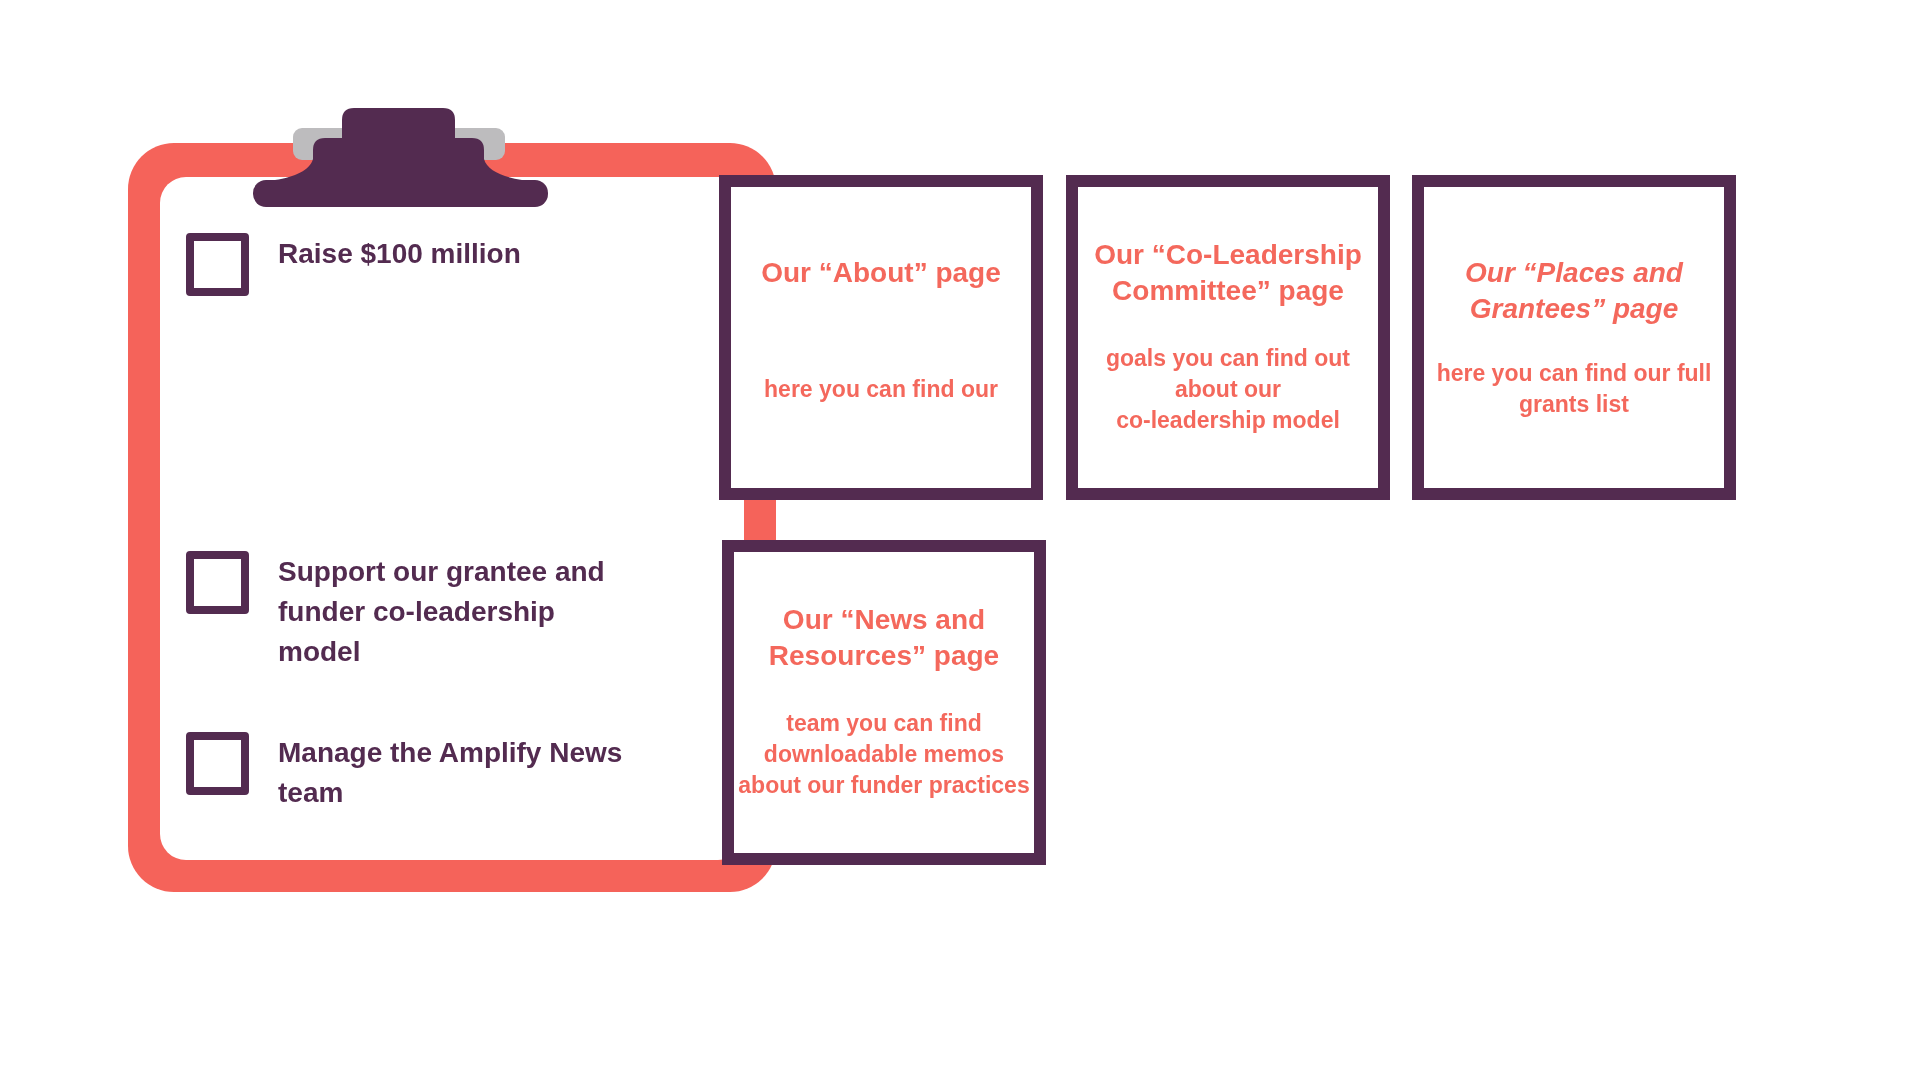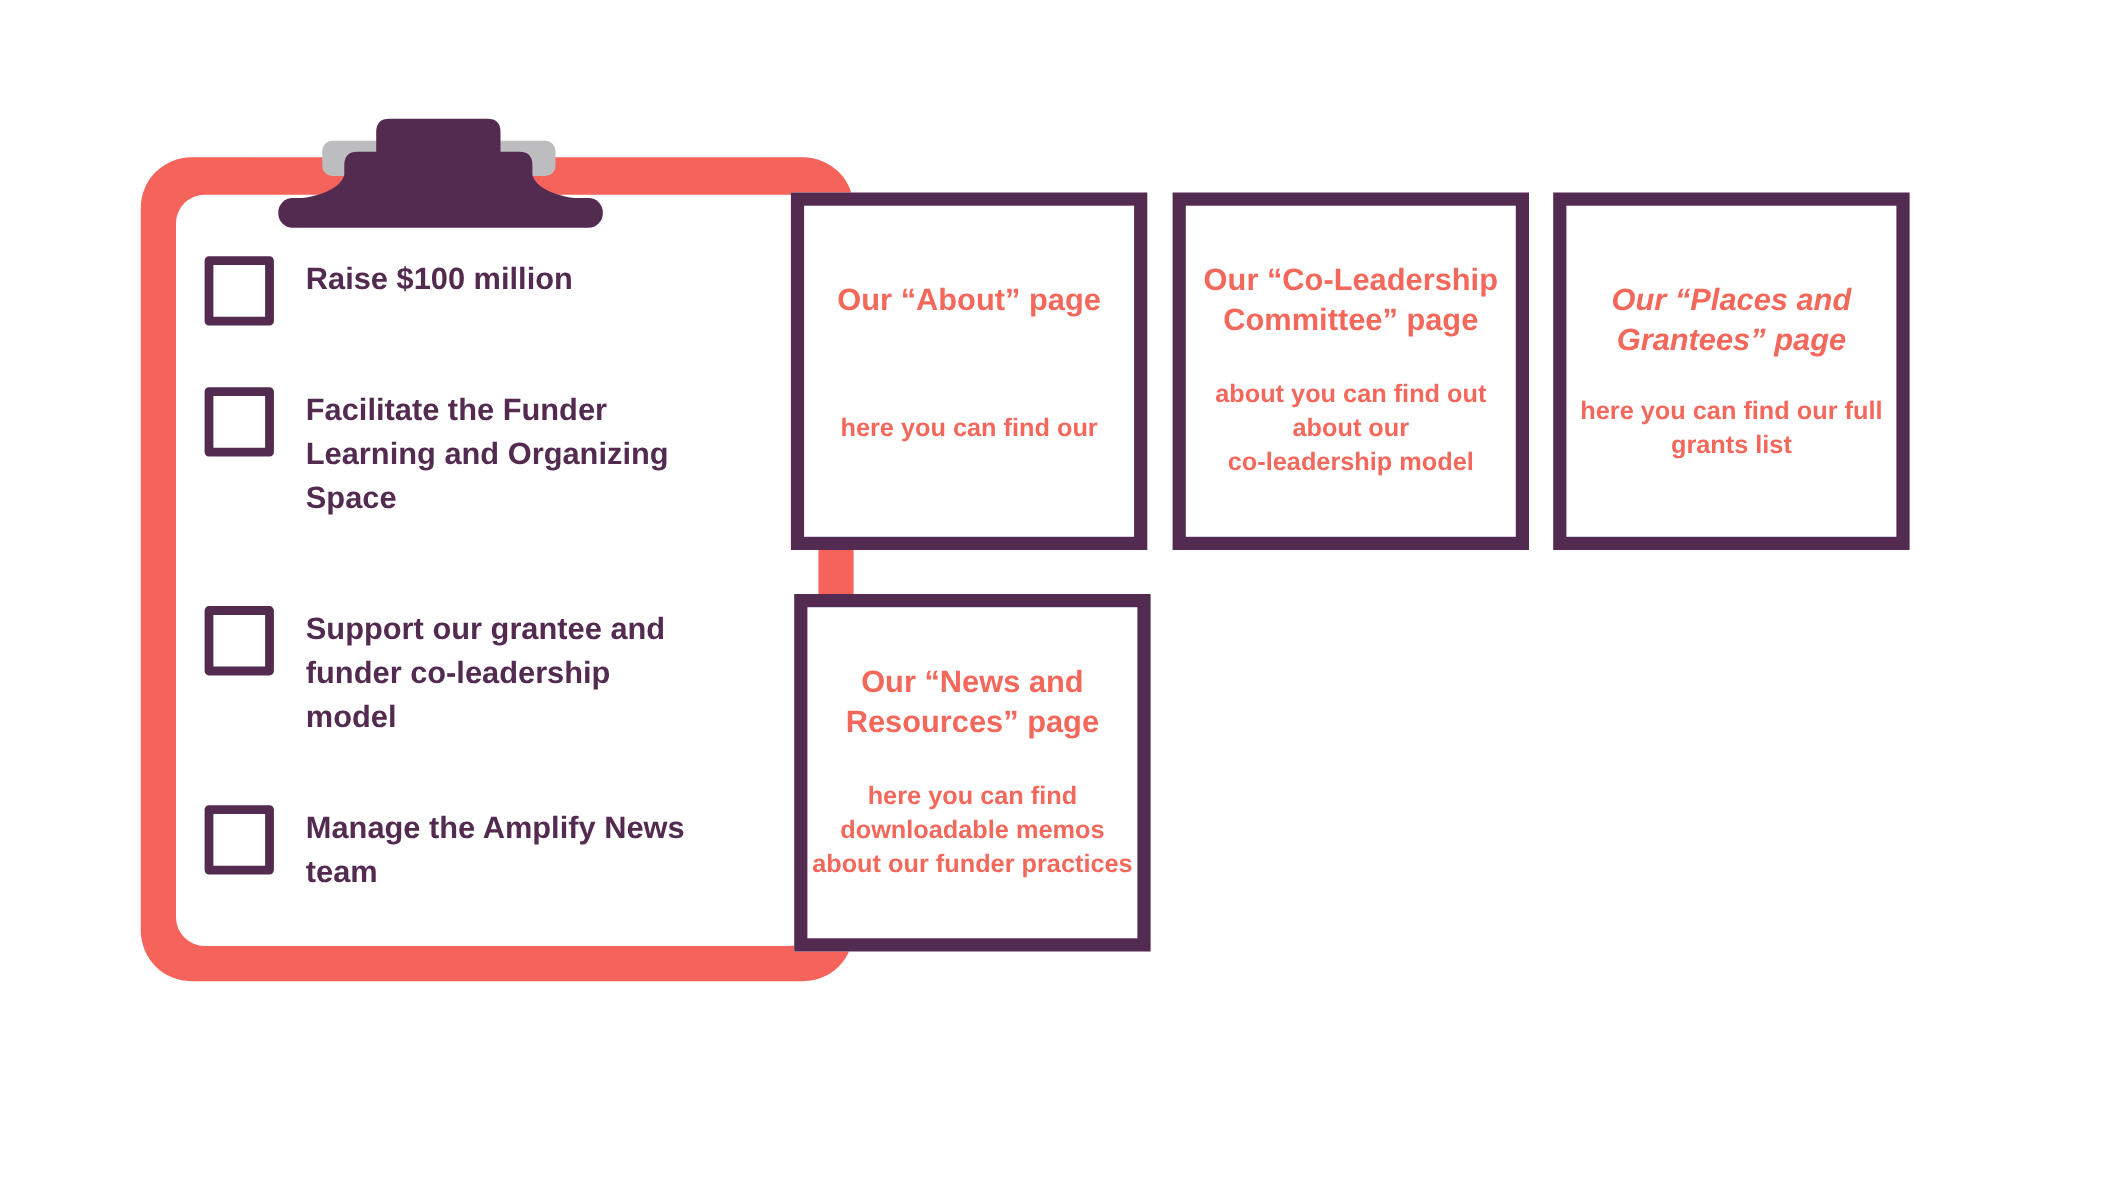--- a/index.html
+++ b/index.html
@@ -47,28 +47,20 @@
       <rect x="3" y="75" width="295" height="27" rx="13" fill="#532B50"></rect>
     </svg>
 
     <div class="check-row" style="top:90px">
       <span class="checkbox"></span>
       <div class="check-text">
         <div>Raise $100 million</div>
       </div>
     </div>
 
-    <div class="check-row" style="top:209px">
-      <span class="checkbox"></span>
-      <div class="check-text">
-        <div>Facilitate the Funder</div>
-        <div>Learning and Organizing</div>
-        <div>Space</div>
-      </div>
-    </div>
 
     <div class="check-row" style="top:408px">
       <span class="checkbox"></span>
       <div class="check-text">
         <div>Support our grantee and</div>
         <div>funder co-leadership</div>
         <div>model</div>
       </div>
     </div>
 
@@ -89,21 +81,21 @@
       <div>here you can find our</div>
     </div>
   </div>
 
   <div class="card card-2">
     <div class="card-title">
       <div>Our “Co-Leadership</div>
       <div>Committee” page</div>
     </div>
     <div class="card-body">
-      <div>about you can find out</div>
+      <div>goals you can find out</div>
       <div>about our</div>
       <div>co-leadership model</div>
     </div>
   </div>
 
   <div class="card card-3">
     <div class="card-title">
       <div>Our “Places and</div>
       <div>Grantees” page</div>
     </div>
@@ -112,19 +104,19 @@
       <div>grants list</div>
     </div>
   </div>
 
   <div class="card card-4">
     <div class="card-title">
       <div>Our “News and</div>
       <div>Resources” page</div>
     </div>
     <div class="card-body">
-      <div>here you can find</div>
+      <div>team you can find</div>
       <div>downloadable memos</div>
       <div>about our funder practices</div>
     </div>
   </div>
 
 </div>
 
 </body></html>

